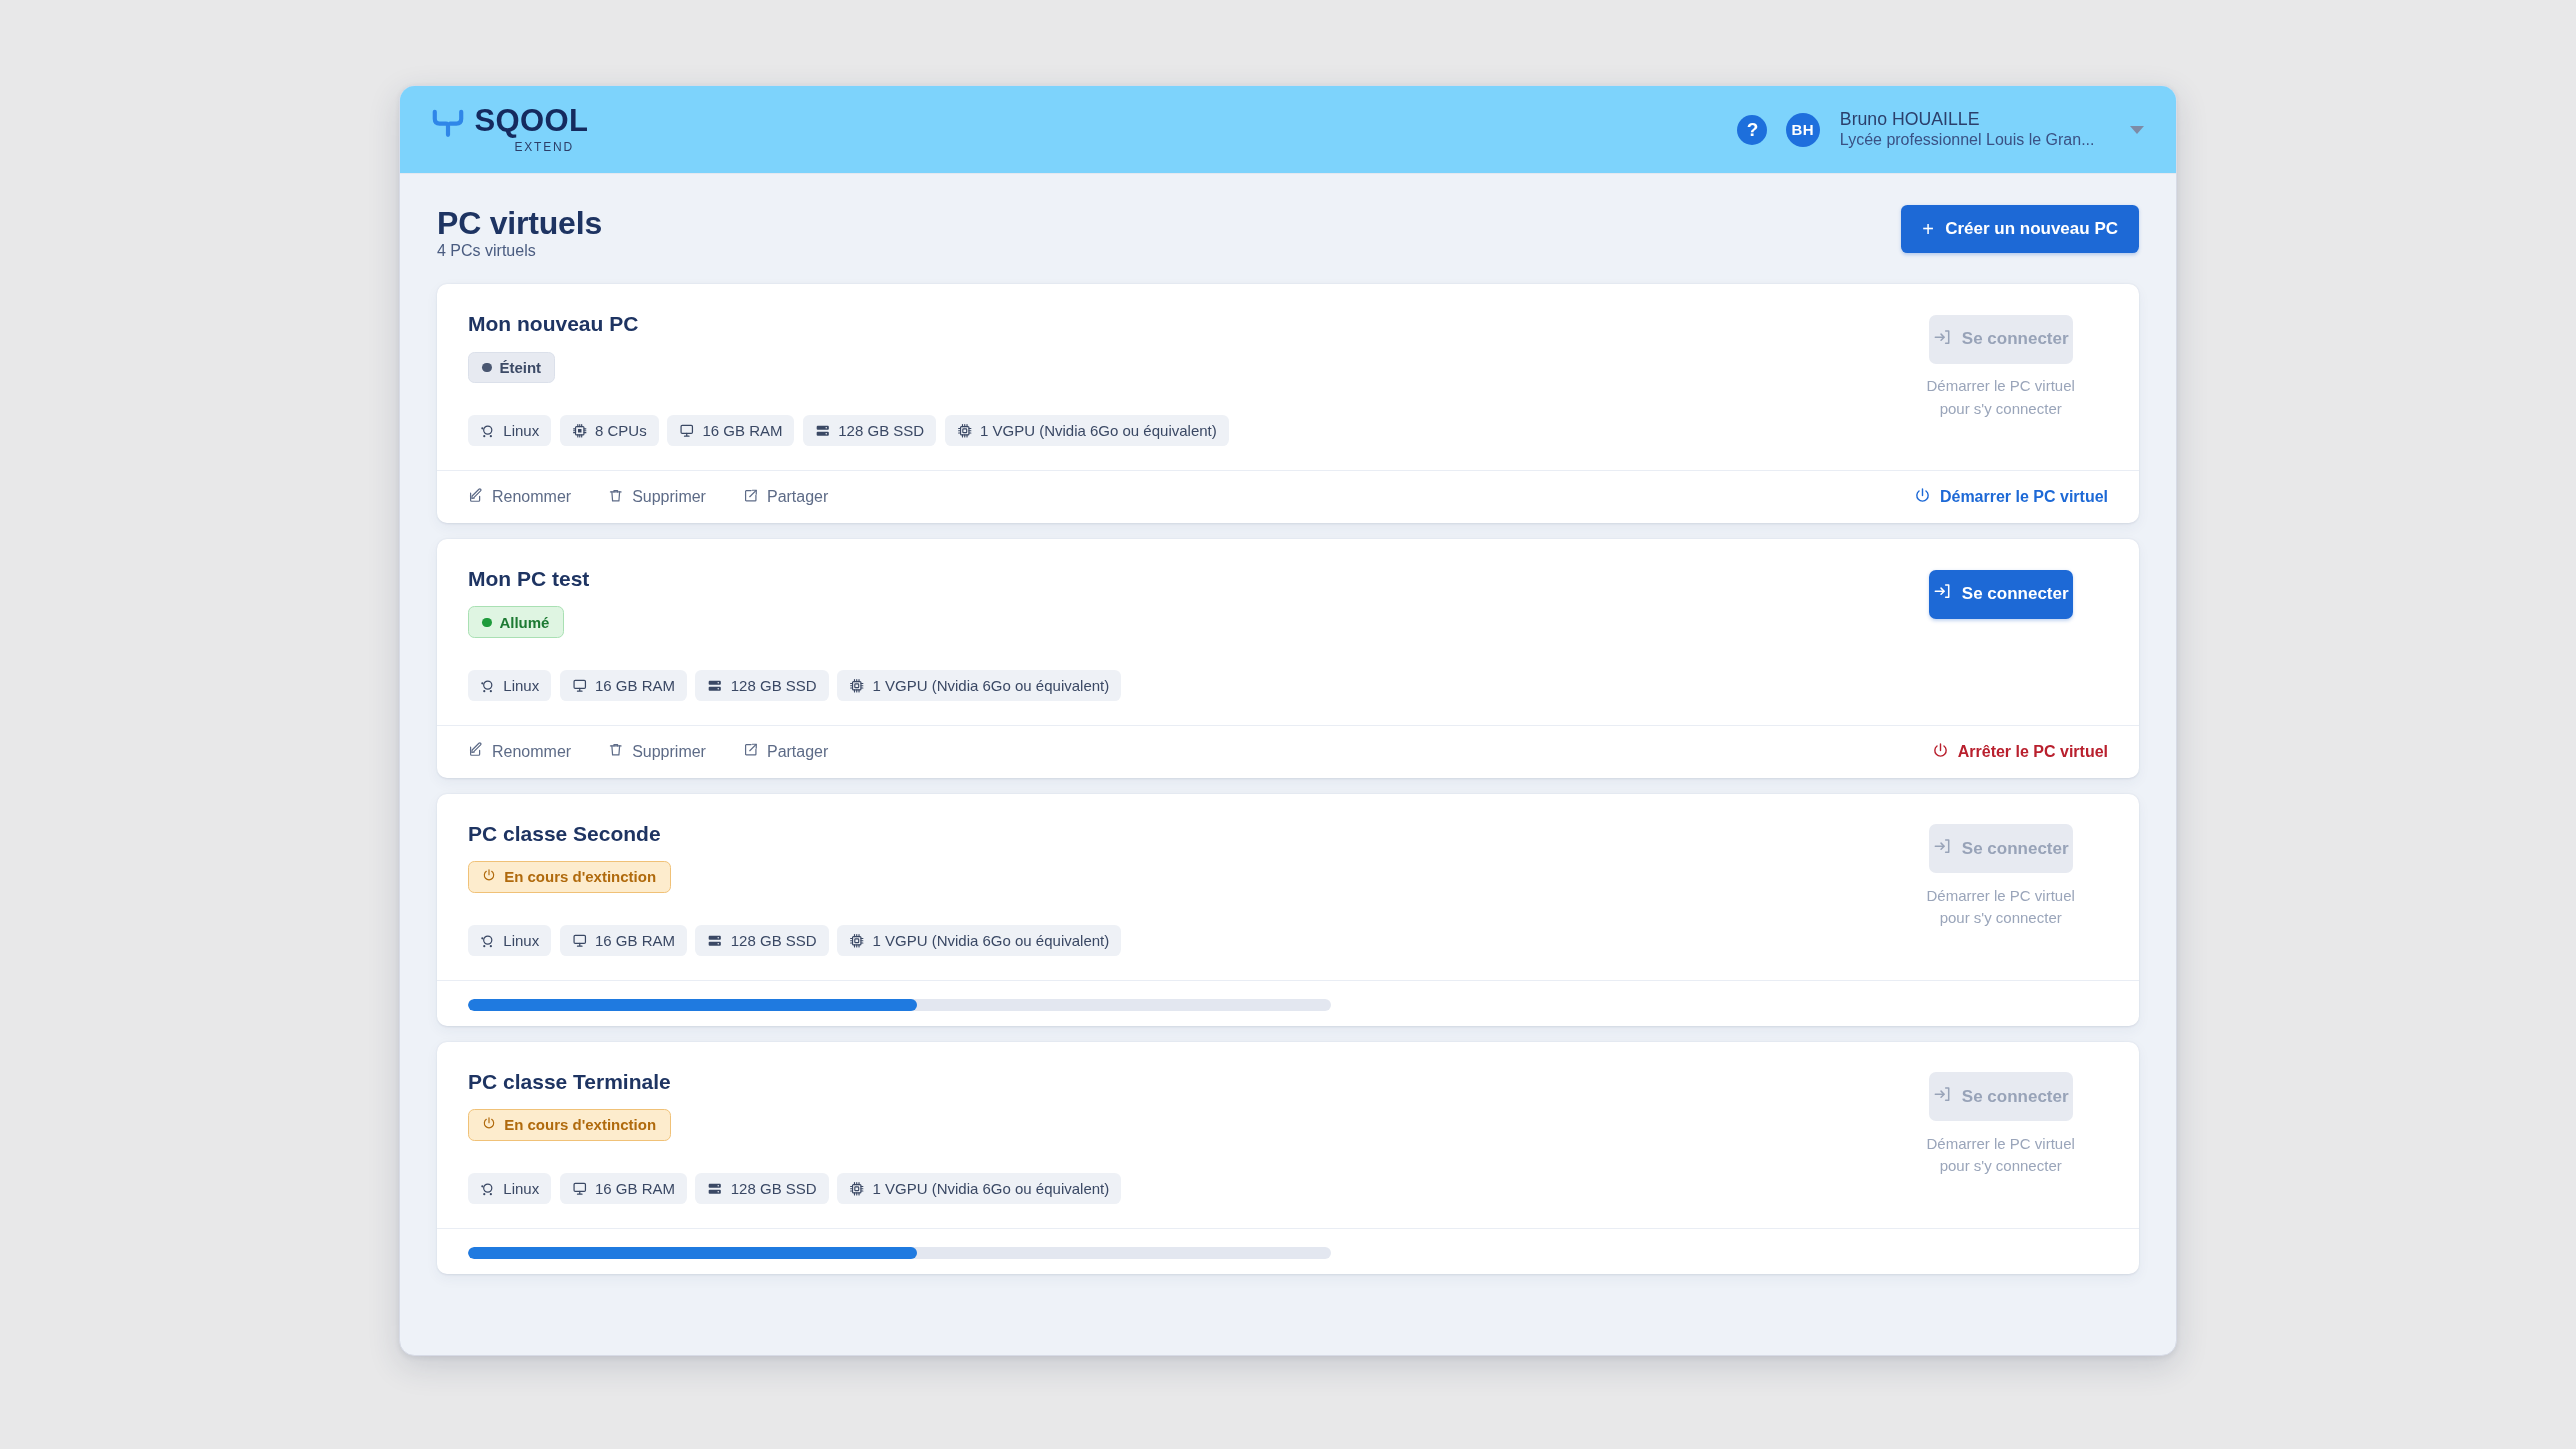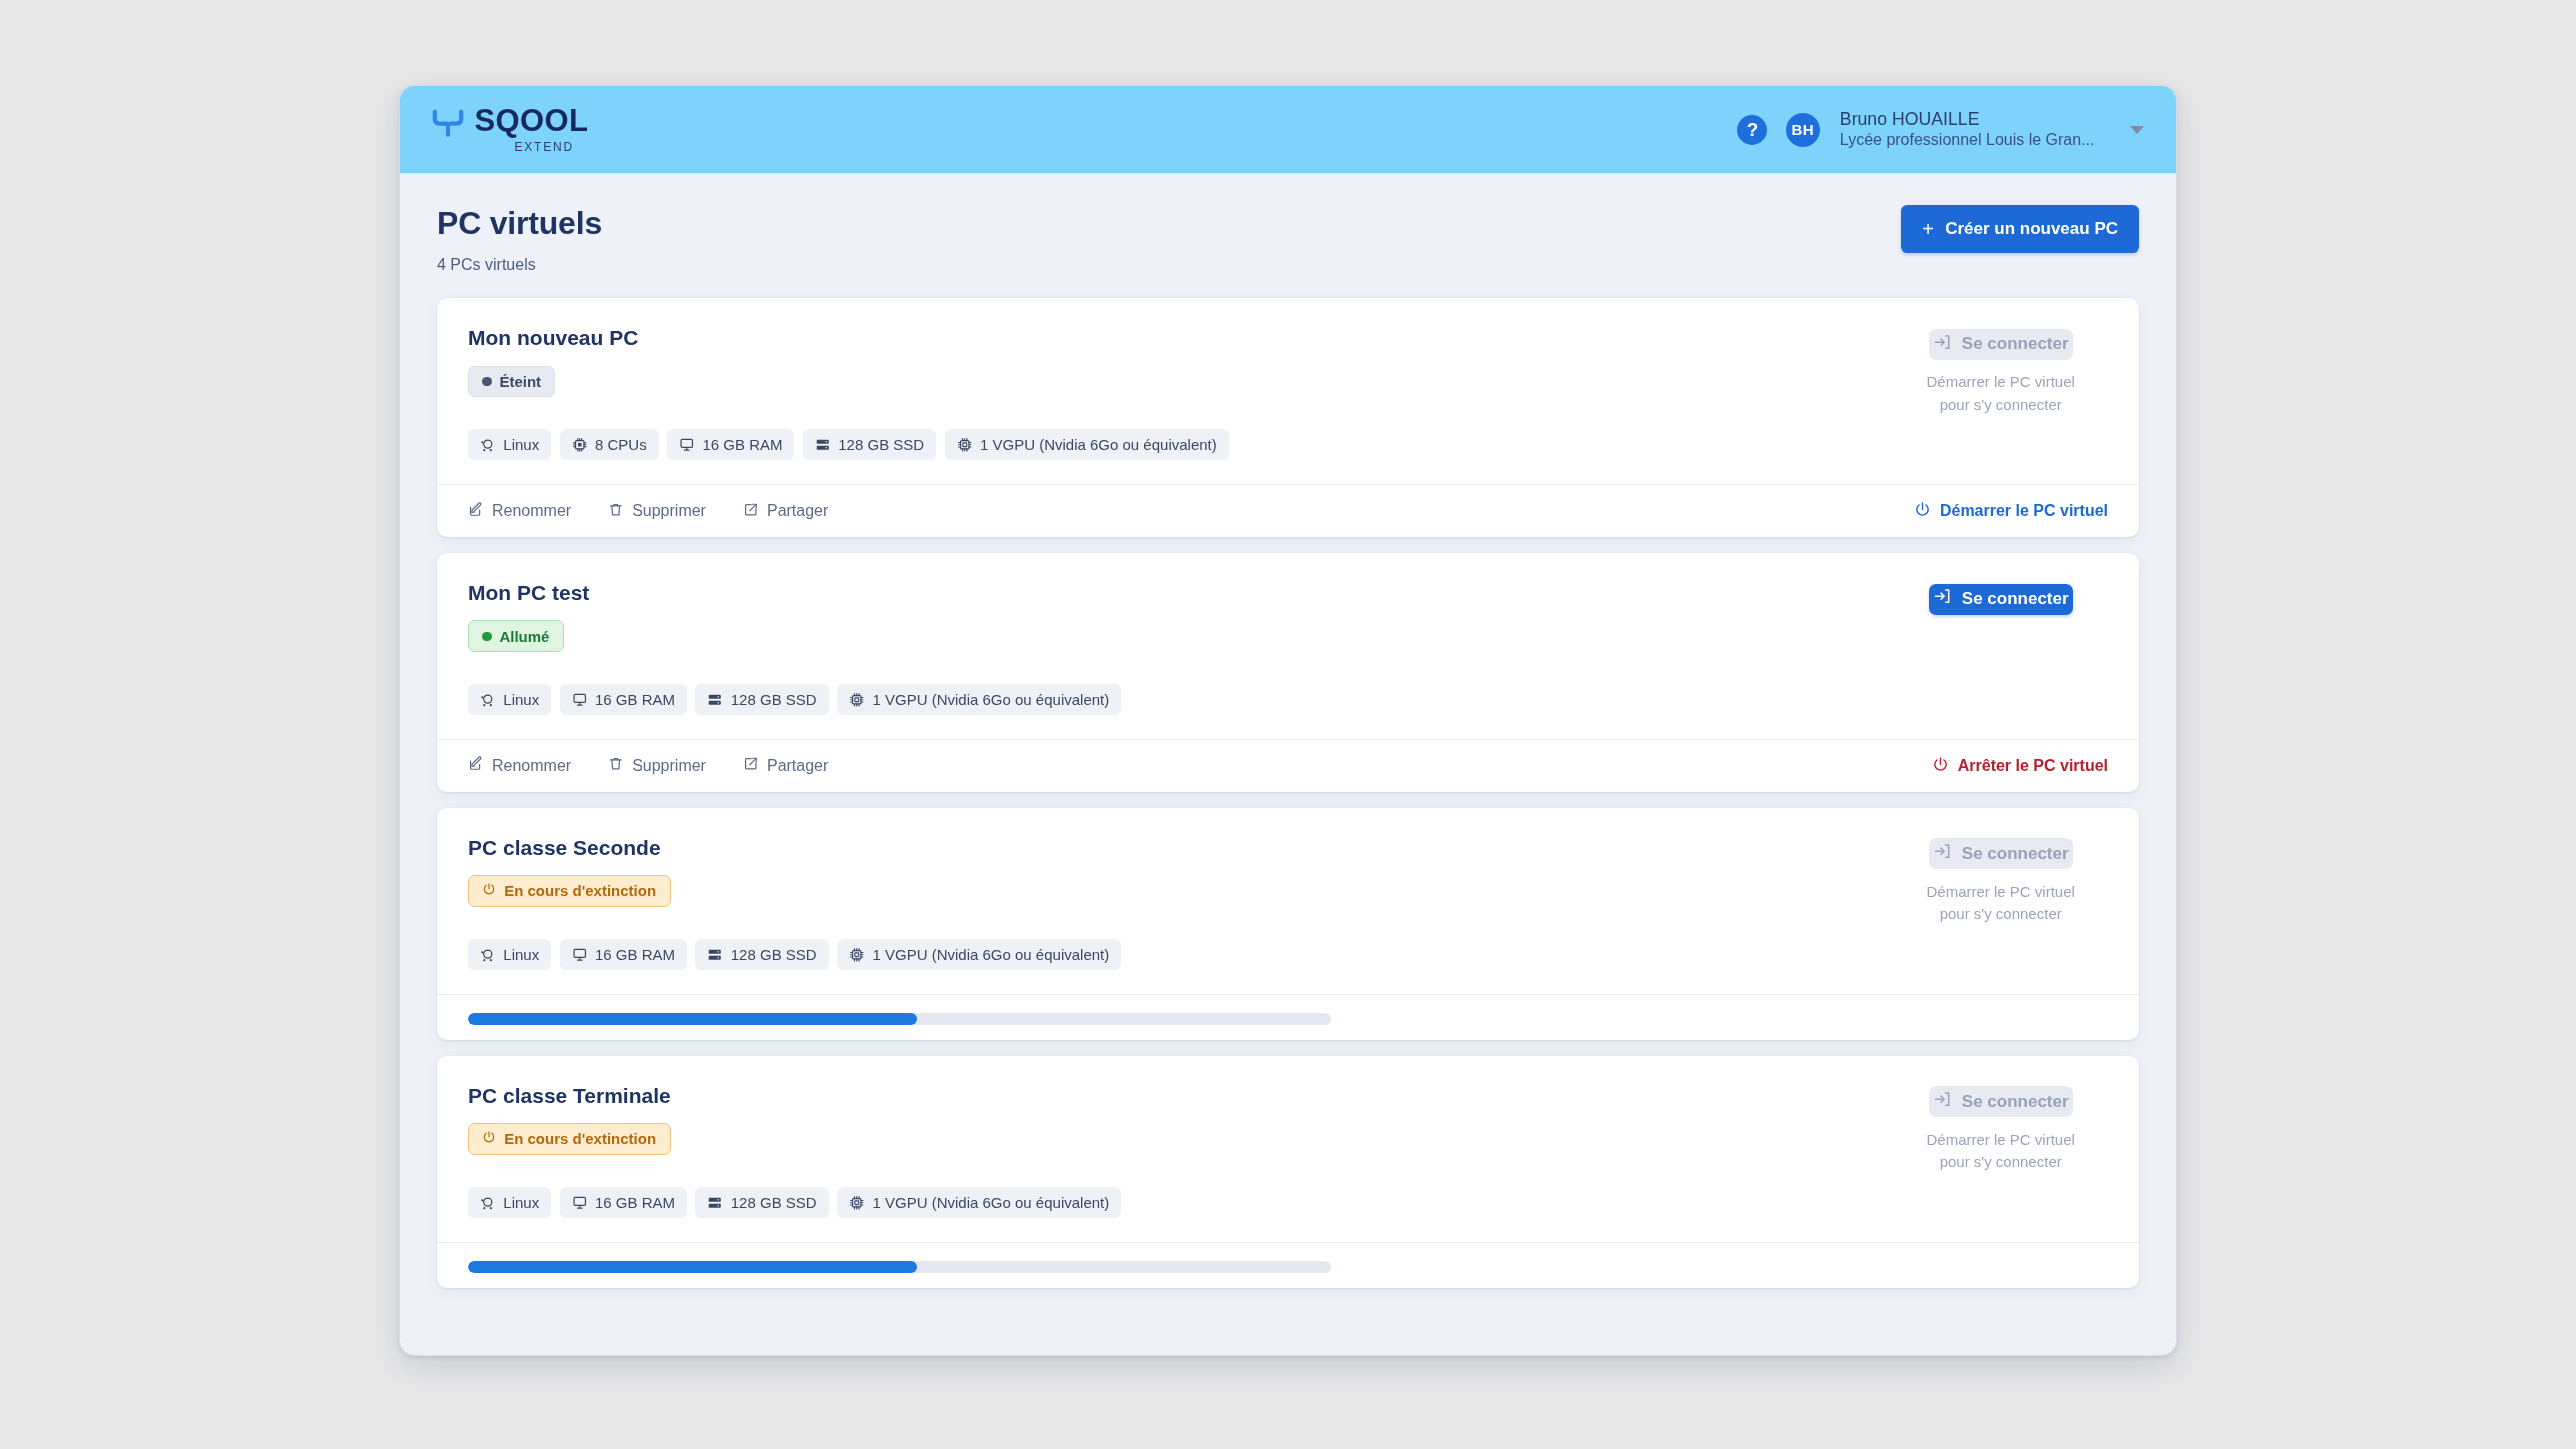--- a/index.html
+++ b/index.html
@@ -61,21 +61,21 @@
     width: 0; height: 0; margin-left: 15.5px;
     border-left: 7.8px solid transparent;
     border-right: 7.8px solid transparent;
     border-top: 8.5px solid #7d8ba6;
     cursor: pointer;
   }
   
   .page { padding: 31px 37px 0 37px; }
   .page-head { display: flex; align-items: flex-start; justify-content: space-between; }
   .page-title { font-size: 32px; font-weight: 700; color: #1e3462; letter-spacing: -0.2px; }
-  .page-count { font-size: 16px; color: #4a5c80; margin-top: 14px; }
+  .page-count { font-size: 16px; color: #4a5c80; }
   .btn-create {
     background: #1d69d6; color: #fff;
     border: none; border-radius: 6.4px;
     padding: 0 21px; height: 48px;
     font-size: 17px; font-weight: 700;
     display: inline-flex; align-items: center; gap: 11.3px;
     cursor: pointer; font-family: inherit;
     box-shadow: 0 1.4px 3.5px rgba(25,90,200,0.25);
   }
   .btn-create .plus { font-size: 20px; font-weight: 400; line-height: 1; }
@@ -111,21 +111,21 @@
     font-size: 15px; font-weight: 500;
   }
   .spec-chip svg { display: block; flex: none; }
   .pc-side {
     width: 233px; flex: none;
     display: flex; flex-direction: column; align-items: center;
     padding-left: 18.4px; padding-top: 2.8px;
   }
   .btn-connect {
     display: inline-flex; align-items: center; justify-content: center; gap: 10.6px;
-    height: 31px; padding: 0 4px; border: none; border-radius: 7px;
+    height: 49px; padding: 0 4px; border: none; border-radius: 7px;
     font-size: 17px; font-weight: 600; font-family: inherit; cursor: pointer;
     white-space: nowrap;
   }
   .btn-connect.disabled { background: #e7eaf1; color: #98a3b8; cursor: default; }
   .btn-connect.active { background: #1d69d6; color: #fff; box-shadow: 0 1.4px 3.5px rgba(25,90,200,0.25); }
   .side-hint {
     margin-top: 11.3px; font-size: 15px; color: #9aa5ba;
     text-align: center; line-height: 1.5; white-space: pre-line;
   }
   .pc-actions {

